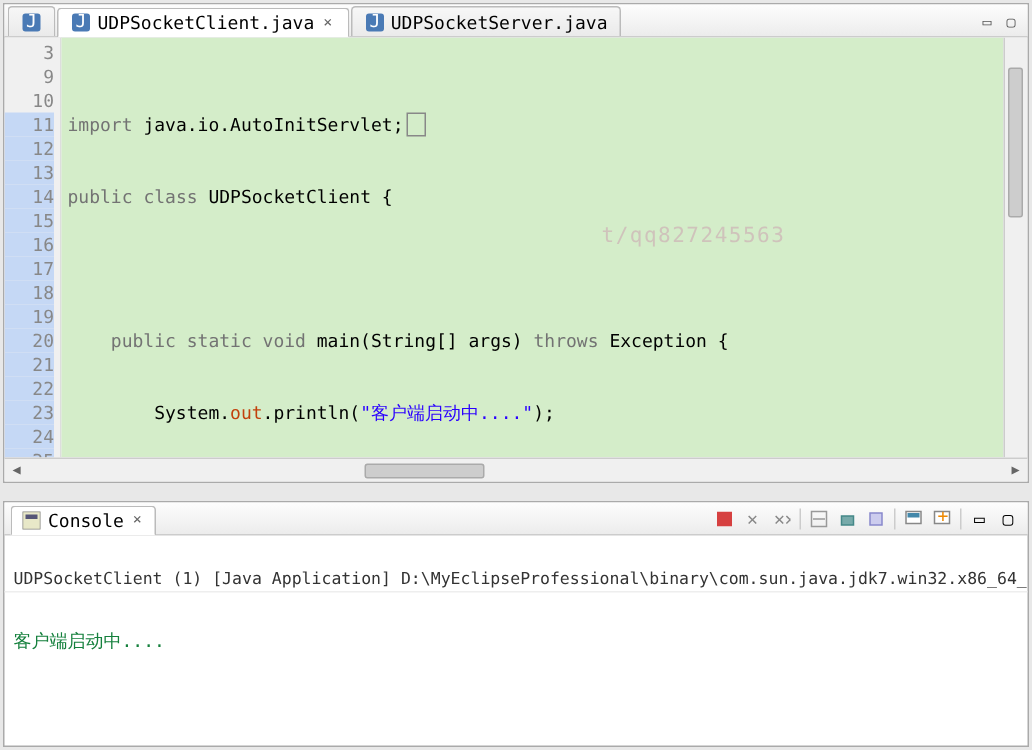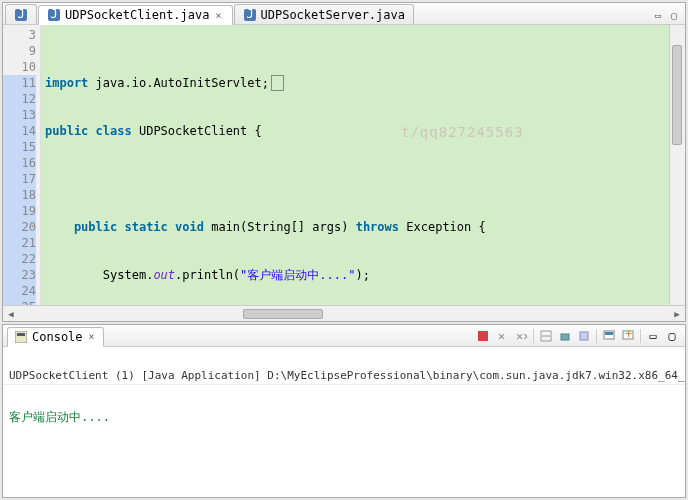--- a/index.html
+++ b/index.html
@@ -12,31 +12,31 @@
 .tab-close { width:10px; height:10px; font-size:10px; color:#666; cursor:pointer; display:flex; align-items:center; justify-content:center; }
 .tabs-spacer { flex:1; }
 .tabs-ctrl { display:flex; gap:2px; padding:2px 4px; }
 .ctrl-btn { width:14px; height:14px; cursor:pointer; color:#555; font-size:10px; display:flex; align-items:center; justify-content:center; }
 .code-area { flex:1; display:flex; overflow:hidden; position:relative; }
 .gutter { background:#f0f0f0; border-right:1px solid #ddd; width:38px; text-align:right; padding:2px 4px 2px 0; color:#888; font-family:Consolas,monospace; line-height:16px; }
 .gutter .ln { height:16px; }
 .gutter .ln.hl { background:#c5d8f5; }
 .code { background:#d4edc9; flex:1; padding:2px 0 2px 4px; font-family:Consolas,monospace; line-height:16px; white-space:pre; overflow:hidden; color:#000; position:relative; }
 .code .line { height:16px; }
-.code .watermark { position:absolute; top:99px; left:360px; color:#cfc3bb; font-size:14px; pointer-events:none; letter-spacing:1px; }
-.kw { color:#0369a1; font-weight:bold; }
+.code .watermark { position:absolute; top:124px; left:360px; color:#cfc3bb; font-size:14px; pointer-events:none; letter-spacing:1px; }
+.kw { color:#737373; font-weight:normal; }
 .str { color:#2a00ff; }
-.field { color:#6d28d9; font-style:italic; }
+.field { color:#c2410c; }
 .hscroll { height:16px; border-top:1px solid #ccc; background:#f0f0f0; display:flex; align-items:center; position:relative; }
 .hscroll .thumb { position:absolute; left:240px; width:80px; height:10px; background:#cdcdcd; border:1px solid #aaa; border-radius:2px; }
 .hscroll .arrow { width:16px; height:14px; color:#666; font-size:9px; display:flex; align-items:center; justify-content:center; cursor:pointer; }
 .hscroll .ar { margin-left:auto; }
 .vscroll { width:16px; background:#f0f0f0; border-left:1px solid #ccc; position:relative; }
 .vscroll .thumb { position:absolute; top:20px; width:10px; left:2px; height:100px; background:#cdcdcd; border:1px solid #aaa; border-radius:2px; }
-.console-panel { background:#fff; border:1px solid #aaa; margin:0 2px 2px 2px; flex:1; display:flex; flex-direction:column;gap:20px; }
+.console-panel { background:#fff; border:1px solid #aaa; margin:10px 2px 2px 2px; flex:1; display:flex; flex-direction:column;gap:20px; }
 .console-tabs { display:flex; background:linear-gradient(#fdfdfd,#ececec); border-bottom:1px solid #ccc; height:22px; align-items:center; padding:0 4px; }
 .console-tab { display:flex; align-items:center; gap:4px; padding:2px 6px; border:1px solid #bbb; background:#fff; border-radius:3px 3px 0 0; position:relative; top:1px; border-bottom:1px solid #fff; }
 .console-toolbar { margin-left:auto; display:flex; gap:1px; align-items:center; }
 .tb-btn { width:18px; height:18px; display:flex; align-items:center; justify-content:center; cursor:pointer; border-radius:2px; }
 .tb-sep { width:1px; height:14px; background:#ccc; margin:0 2px; }
 .console-header { padding:2px 6px; border-bottom:1px solid #eee; color:#333; font-size:11px; white-space:nowrap; overflow:hidden; }
 .console-body { flex:1; padding:4px 6px; font-family:Consolas,"Microsoft YaHei",monospace; color:#15803d; }
 svg { display:block; }
 </style>
 </head>

